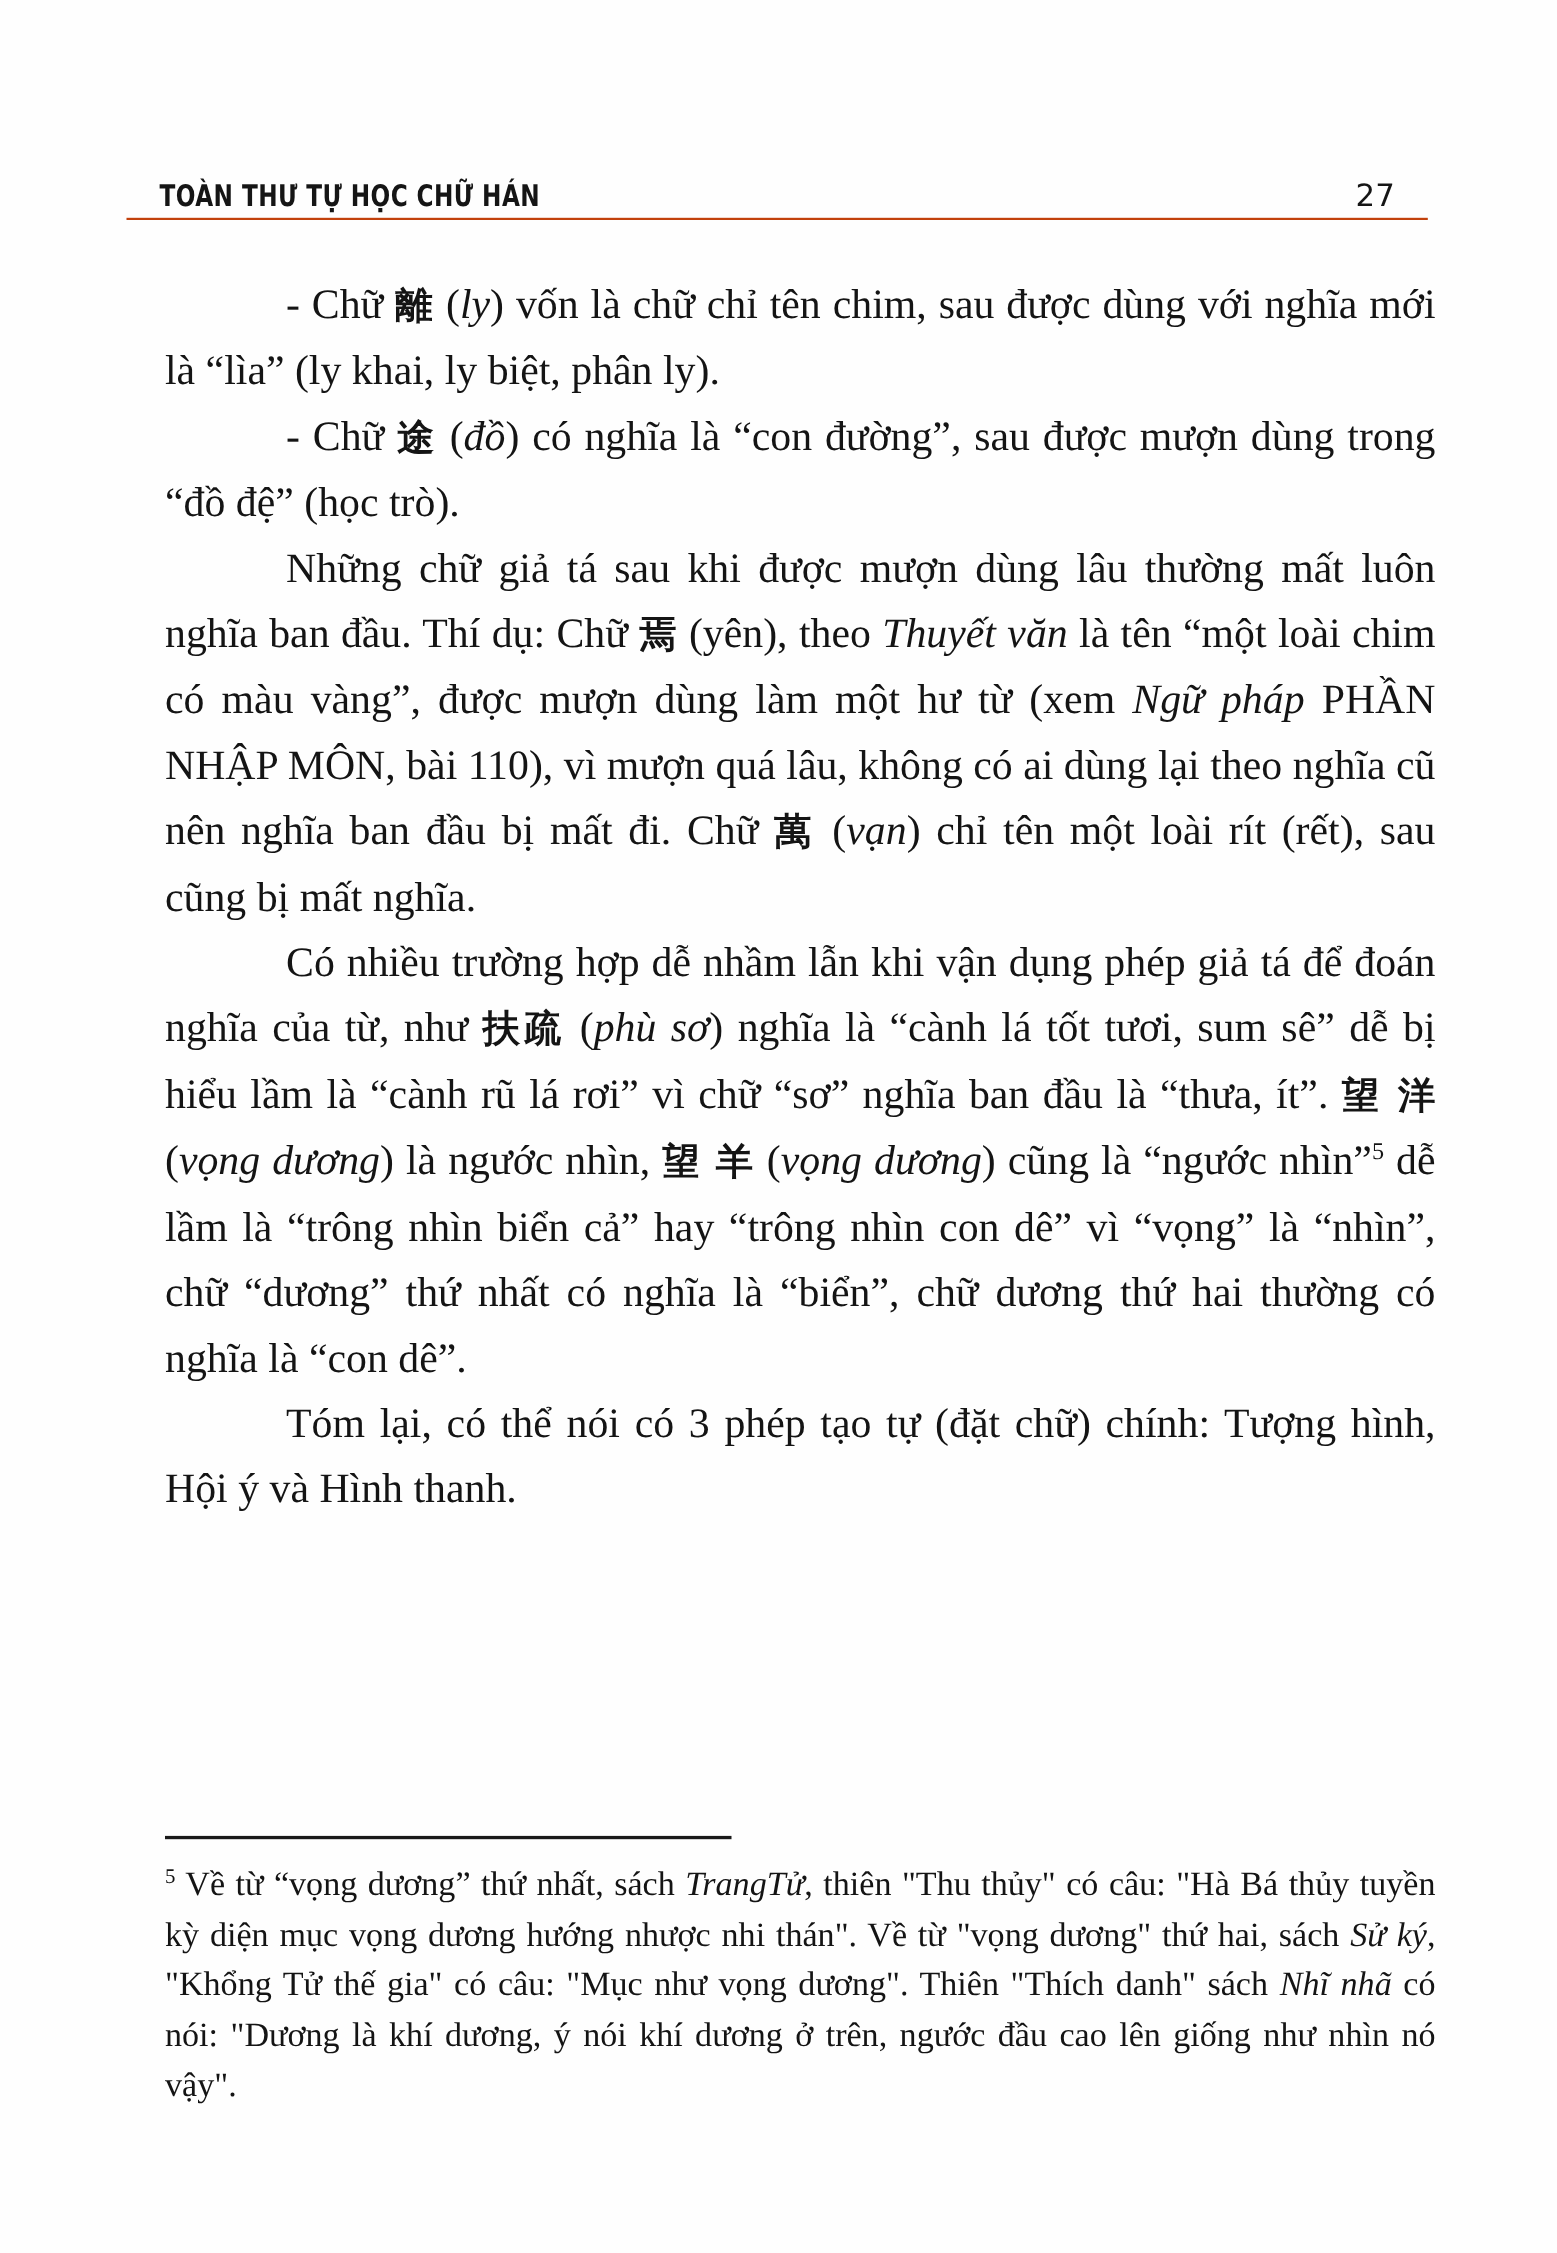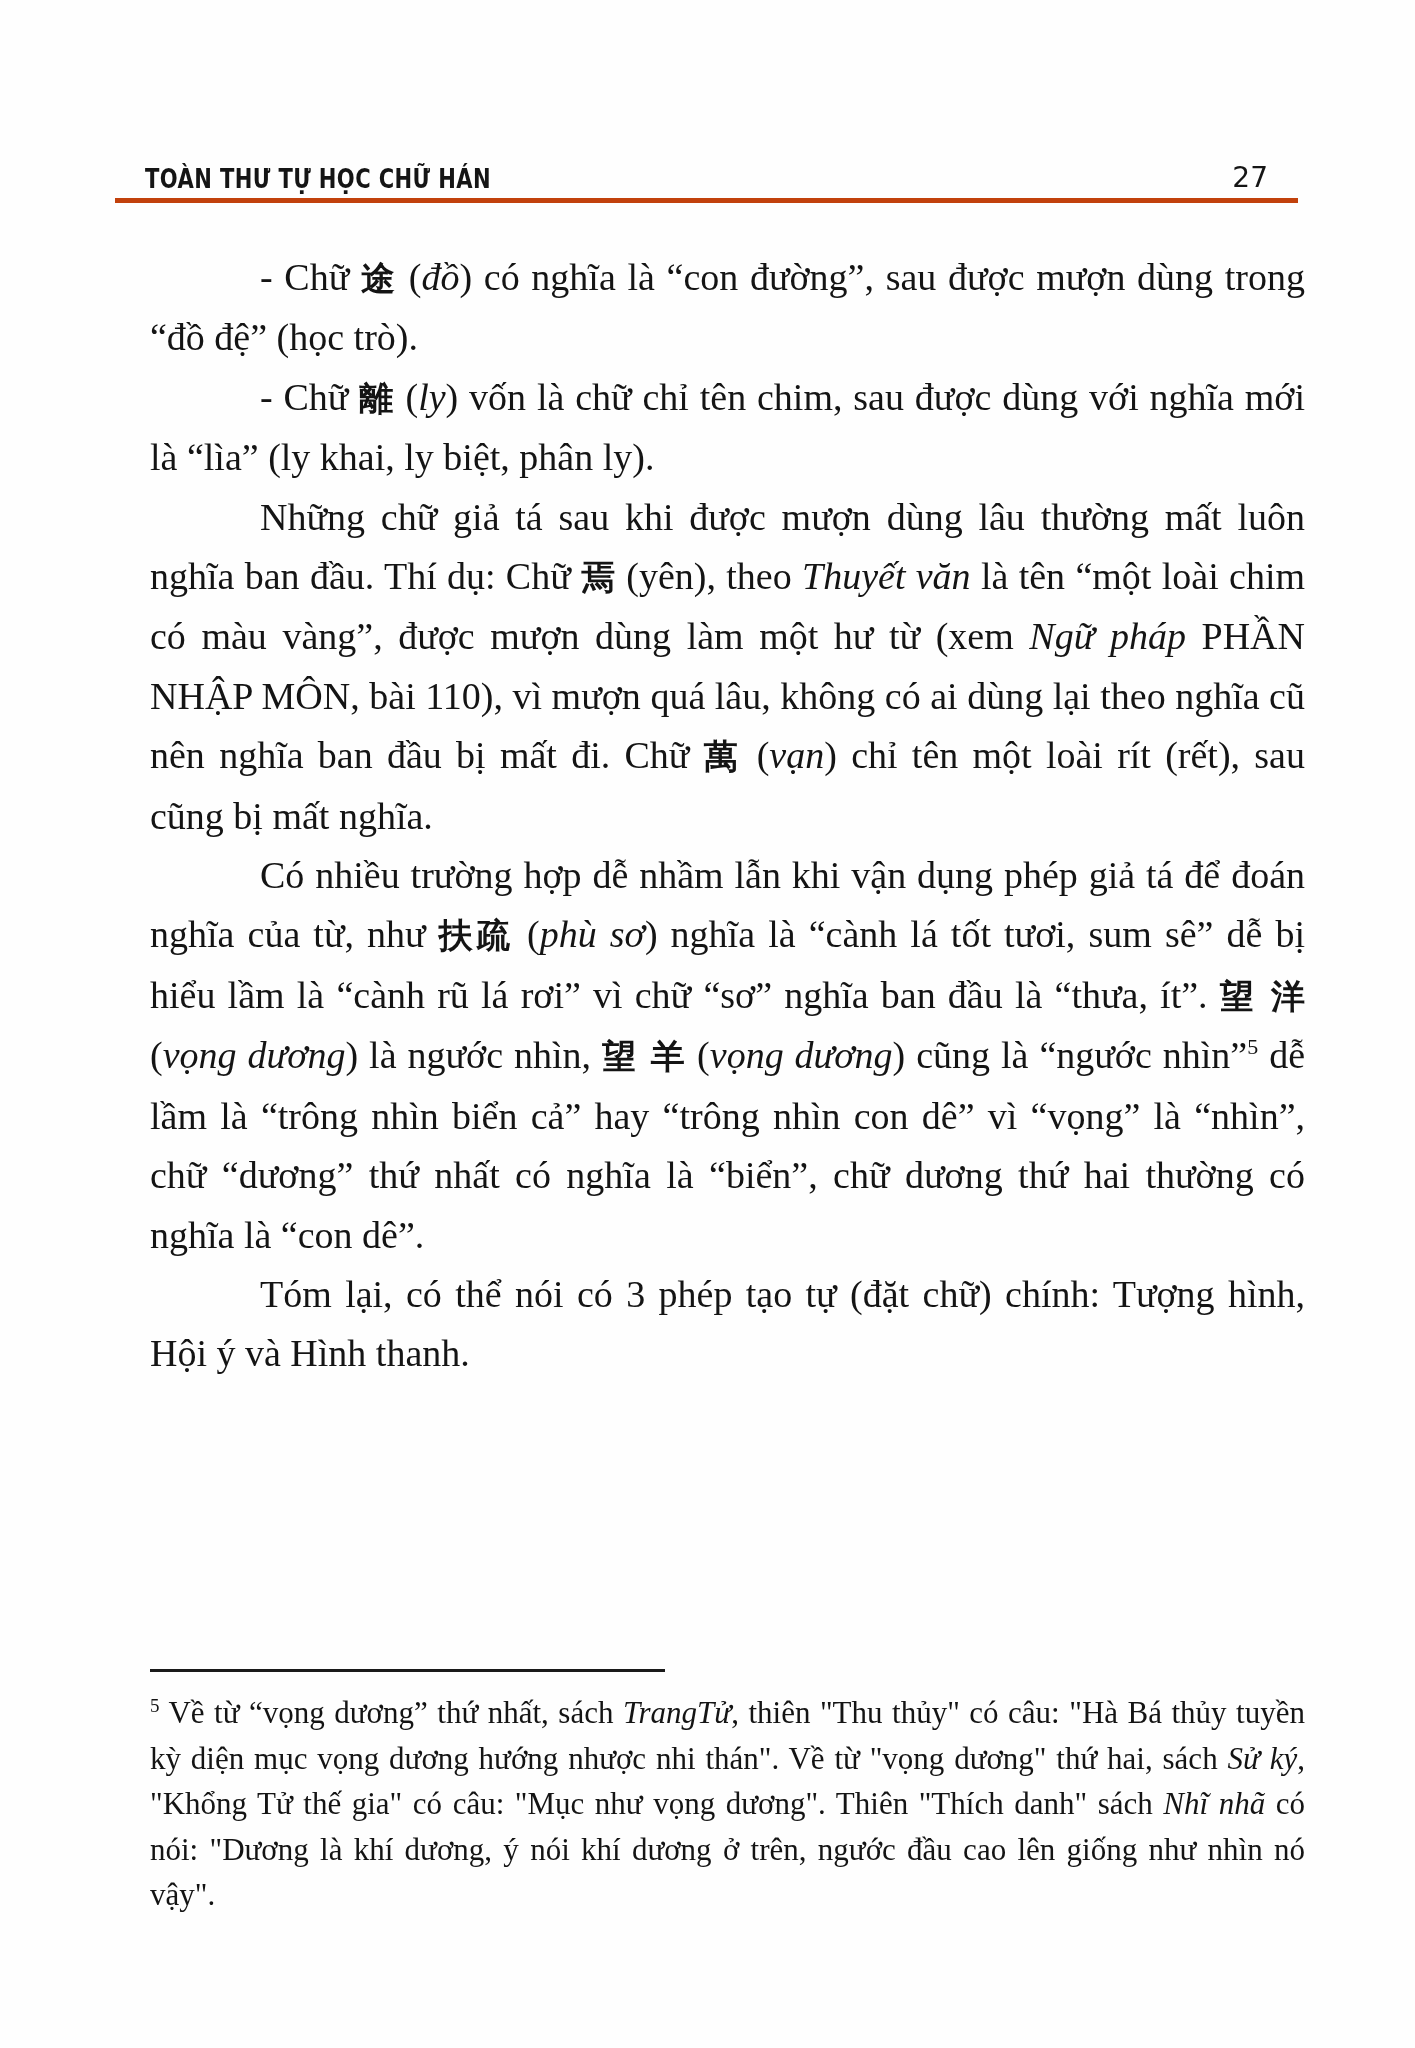--- a/index.html
+++ b/index.html
@@ -20,21 +20,21 @@
       width: 1415px;
       height: 2048px;
       background: #fefefe;
     }
     .running-header {
       position: absolute;
       left: 115px;
       top: 150px;
       width: 1183px;
       height: 48px;
-      border-bottom: 5px solid #c2410c;
+      border-bottom: 2px solid #c2410c;
     }
     .running-title {
       position: absolute;
       left: 30px;
       bottom: 4px;
       font-family: "DejaVu Sans", sans-serif;
       font-size: 27px;
       font-weight: bold;
       letter-spacing: 0.5px;
       transform: scaleX(0.78);
@@ -118,23 +118,23 @@
 <div class="page">
 
   <div class="running-header">
     <span class="running-title">TOÀN THƯ TỰ HỌC CHỮ HÁN</span>
     <span class="page-number">27</span>
   </div>
 
   <div class="body-text">
 
 
+    <p class="indent last"><span>- Chữ </span><span class="han">離</span><span> (</span><em>ly</em><span>) vốn là chữ chỉ tên chim, sau được dùng với nghĩa mới là “lìa” (ly khai, ly biệt, phân ly).</span></p>
+
     <p class="indent last"><span>- Chữ </span><span class="han">途</span><span> (</span><em>đồ</em><span>) có nghĩa là “con đường”, sau được mượn dùng trong “đồ đệ” (học trò).</span></p>
-
-    <p class="indent last"><span>- Chữ </span><span class="han">離</span><span> (</span><em>ly</em><span>) vốn là chữ chỉ tên chim, sau được dùng với nghĩa mới là “lìa” (ly khai, ly biệt, phân ly).</span></p>
 
     <p class="indent last"><span>Những chữ giả tá sau khi được mượn dùng lâu thường mất luôn nghĩa ban đầu. Thí dụ: Chữ </span><span class="han">焉</span><span> (yên), theo </span><em>Thuyết văn</em><span> là tên “một loài chim có màu vàng”, được mượn dùng làm một hư từ (xem </span><em>Ngữ pháp</em><span> PHẦN NHẬP MÔN, bài 110), vì mượn quá lâu, không có ai dùng lại theo nghĩa cũ nên nghĩa ban đầu bị mất đi. Chữ </span><span class="han">萬</span><span> (</span><em>vạn</em><span>) chỉ tên một loài rít (rết), sau cũng bị mất nghĩa.</span></p>
 
     <p class="indent last"><span>Có nhiều trường hợp dễ nhầm lẫn khi vận dụng phép giả tá để đoán nghĩa của từ, như </span><span class="han">扶疏</span><span> (</span><em>phù sơ</em><span>) nghĩa là “cành lá tốt tươi, sum sê” dễ bị hiểu lầm là “cành rũ lá rơi” vì chữ “sơ” nghĩa ban đầu là “thưa, ít”. </span><span class="han">望 洋</span><span> (</span><em>vọng dương</em><span>) là ngước nhìn, </span><span class="han">望 羊</span><span> (</span><em>vọng dương</em><span>) cũng là “ngước nhìn”</span><sup class="fnref">5</sup><span> dễ lầm là “trông nhìn biển cả” hay “trông nhìn con dê” vì “vọng” là “nhìn”, chữ “dương” thứ nhất có nghĩa là “biển”, chữ dương thứ hai thường có nghĩa là “con dê”.</span></p>
 
     <p class="indent last"><span>Tóm lại, có thể nói có 3 phép tạo tự (đặt chữ) chính: Tượng hình, Hội ý và Hình thanh.</span></p>
 
   </div>
 
   <div class="footnote-rule"></div>

